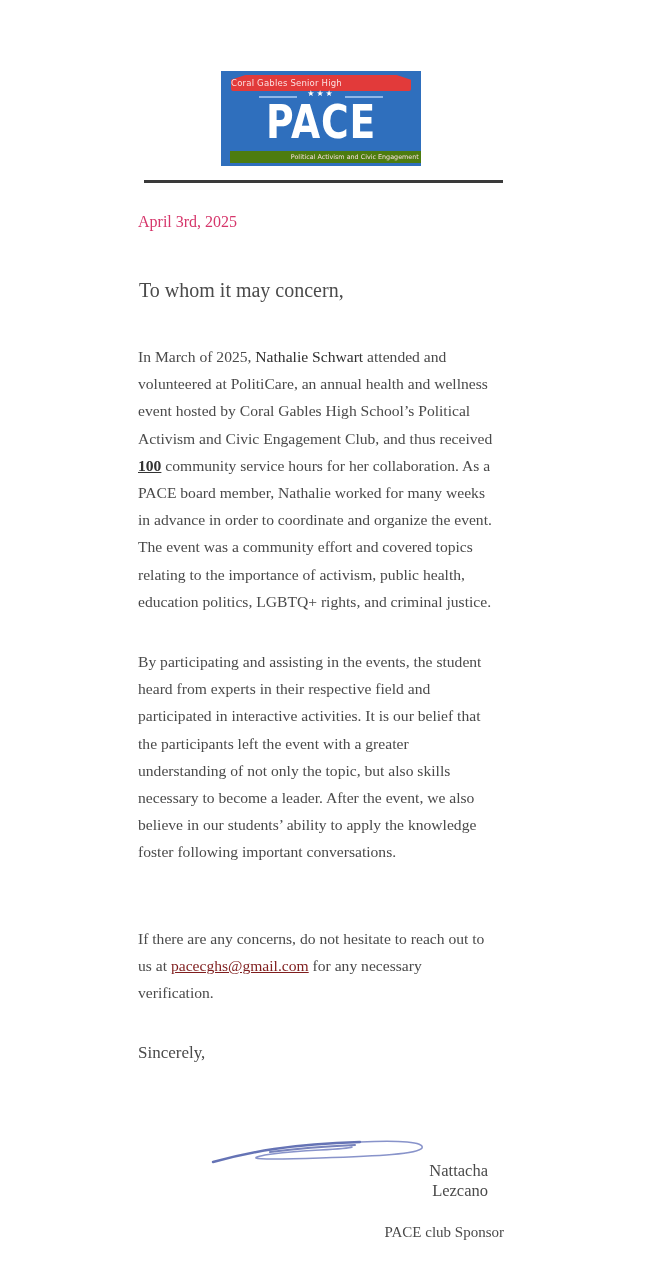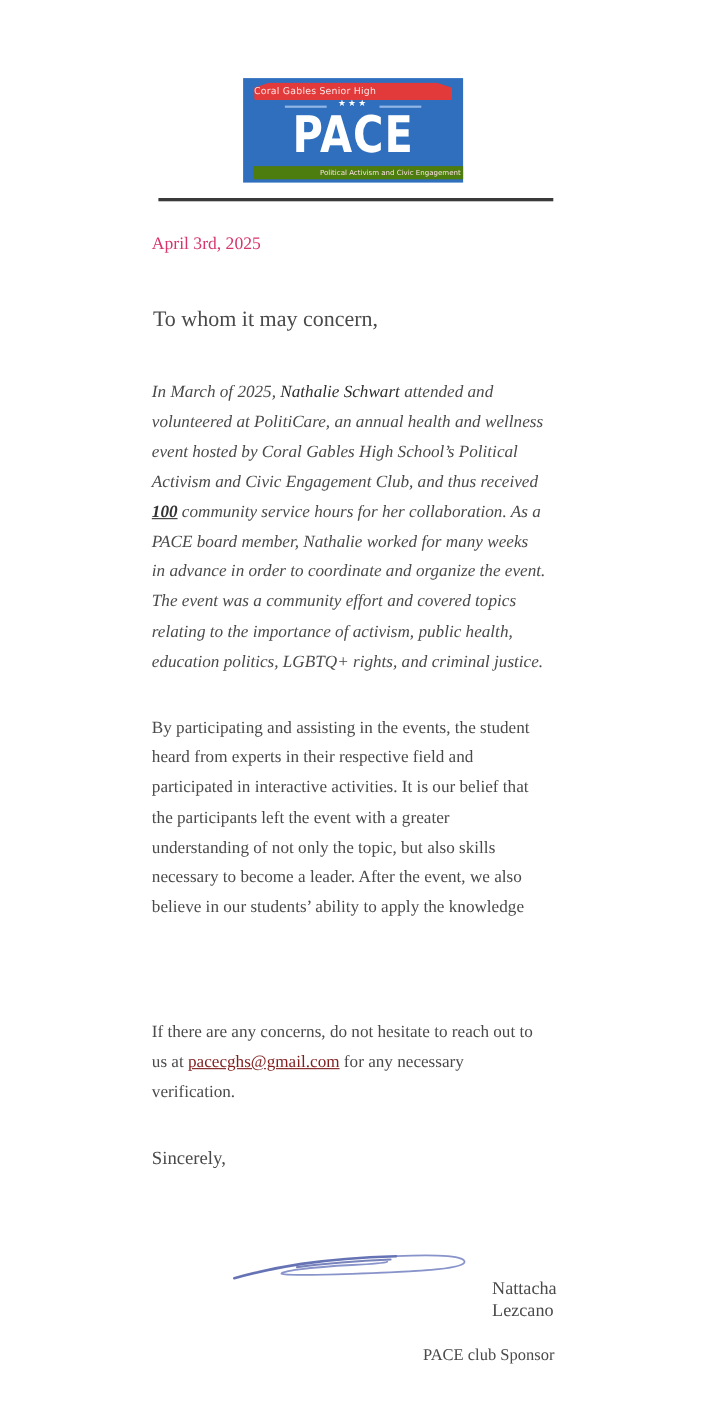--- a/index.html
+++ b/index.html
@@ -22,30 +22,30 @@
           font-size: 46px; line-height: 54px; letter-spacing: 1px; transform: scaleX(0.82); }
   .logo .banner-bot { position: absolute; left: 9px; top: 80px; width: 218px; height: 12px;
           background: #4d7c0f; padding-left: 24px; }
   .logo .banner-bot span { display: block; text-align: center; color: #fbe1e1;
           font-family: "DejaVu Sans", sans-serif; font-size: 6.4px; line-height: 12px; white-space: nowrap; }
   .divider { position: absolute; left: 144px; top: 180px; width: 359px; height: 3px; background: #3a3a3a; }
 
   .date { position: absolute; left: 138px; top: 213px; font-size: 16px; color: #d6366b; }
   .salutation { position: absolute; left: 139px; top: 279px; font-size: 20px; }
   .para { position: absolute; left: 138px; width: 380px; font-size: 15.6px; line-height: 27.2px; margin: 0; }
-  .p1 { top: 343px; font-style: italic; }
+  .p1 { top: 343px; }
   .p2 { top: 648px; }
   .p3 { top: 925px; }
   .p1 .line, .p2 .line, .p3 .line { display: block; white-space: nowrap; }
   .name { color: #2e2e2e; }
   .hours { font-weight: bold; text-decoration: underline; color: #333; }
   .email { color: #7f1d1d; text-decoration: underline; cursor: pointer; }
   .closing { position: absolute; left: 138px; top: 1043px; font-size: 17px; }
   .signature { position: absolute; left: 210px; top: 1132px; width: 216px; height: 36px; }
-  .signer { position: absolute; right: 148px; top: 1161px; font-size: 16.5px; line-height: 20px; }
+  .signer { position: absolute; right: 166px; top: 1161px; text-align: right; font-size: 16.5px; line-height: 20px; }
   .role { position: absolute; right: 150px; top: 1224px; font-size: 15px; }
 </style>
 </head>
 <body>
 
 <div class="logo">
   <div class="banner-top">
     <span>Coral Gables Senior High</span>
   </div>
   <div class="rule l"></div>
@@ -75,20 +75,21 @@
 </p>
 
 <p class="para p2">
   <span class="line">By participating and assisting in the events, the student</span>
   <span class="line">heard from experts in their respective field and</span>
   <span class="line">participated in interactive activities. It is our belief that</span>
   <span class="line">the participants left the event with a greater</span>
   <span class="line">understanding of not only the topic, but also skills</span>
   <span class="line">necessary to become a leader. After the event, we also</span>
   <span class="line">believe in our students’ ability to apply the knowledge</span>
+  <span class="line">foster following important conversations.</span>
 </p>
 
 <p class="para p3">
   <span class="line">If there are any concerns, do not hesitate to reach out to</span>
   <span class="line"><span>us at </span><a class="email">pacecghs@gmail.com</a><span> for any necessary</span></span>
   <span class="line">verification.</span>
 </p>
 
 <div class="closing">Sincerely,</div>
 

